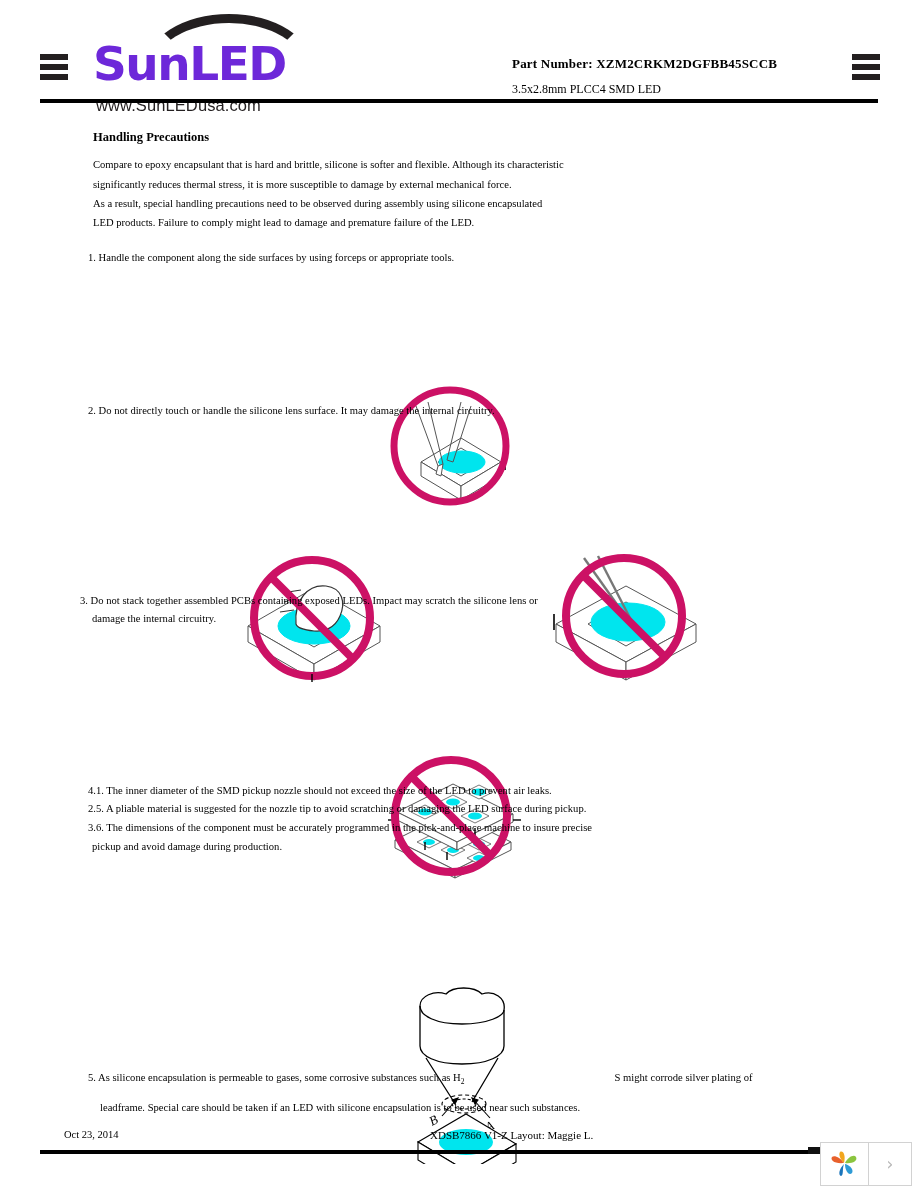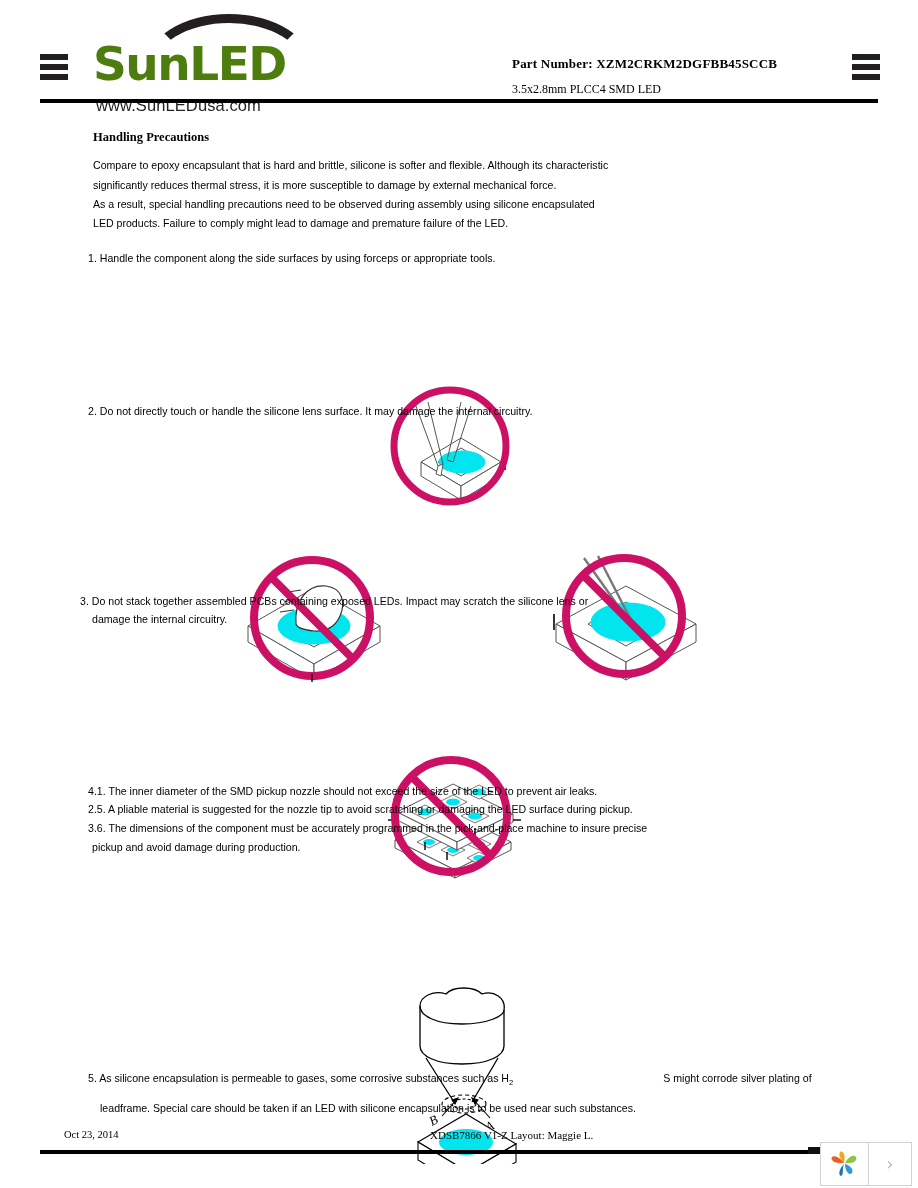--- a/index.html
+++ b/index.html
@@ -69,21 +69,21 @@
     transform: rotate(0deg);
   }
   #logo-word {
     position: absolute;
     left: 0px;
     top: 22px;
     font-family: "DejaVu Sans", sans-serif;
     font-weight: bold;
     font-size: 47px;
     letter-spacing: -1.5px;
-    color: #4d7c0f;
+    color: #6d28d9;
     white-space: nowrap;
   }
   #logo-url {
     position: absolute;
     left: 3px;
     top: 82px;
     font-family: Liberation Sans, sans-serif;
     font-size: 16.5px;
     color: #231f20;
     letter-spacing: 0.1px;
@@ -126,21 +126,21 @@
   .sect-title {
     position: absolute;
     left: 93px;
     top: 18px;
     font-weight: bold;
     font-size: 12.5px;
     font-family: "Liberation Serif", serif;
   }
   .para {
     position: absolute;
-    font-family: Liberation Sans, sans-serif;
+    font-family: Liberation Serif, serif;
     font-size: 10.6px;
     line-height: 20px;
     white-space: nowrap;
   }
 
   
   .illus { position: absolute; }
 
   
   #footer-date {

